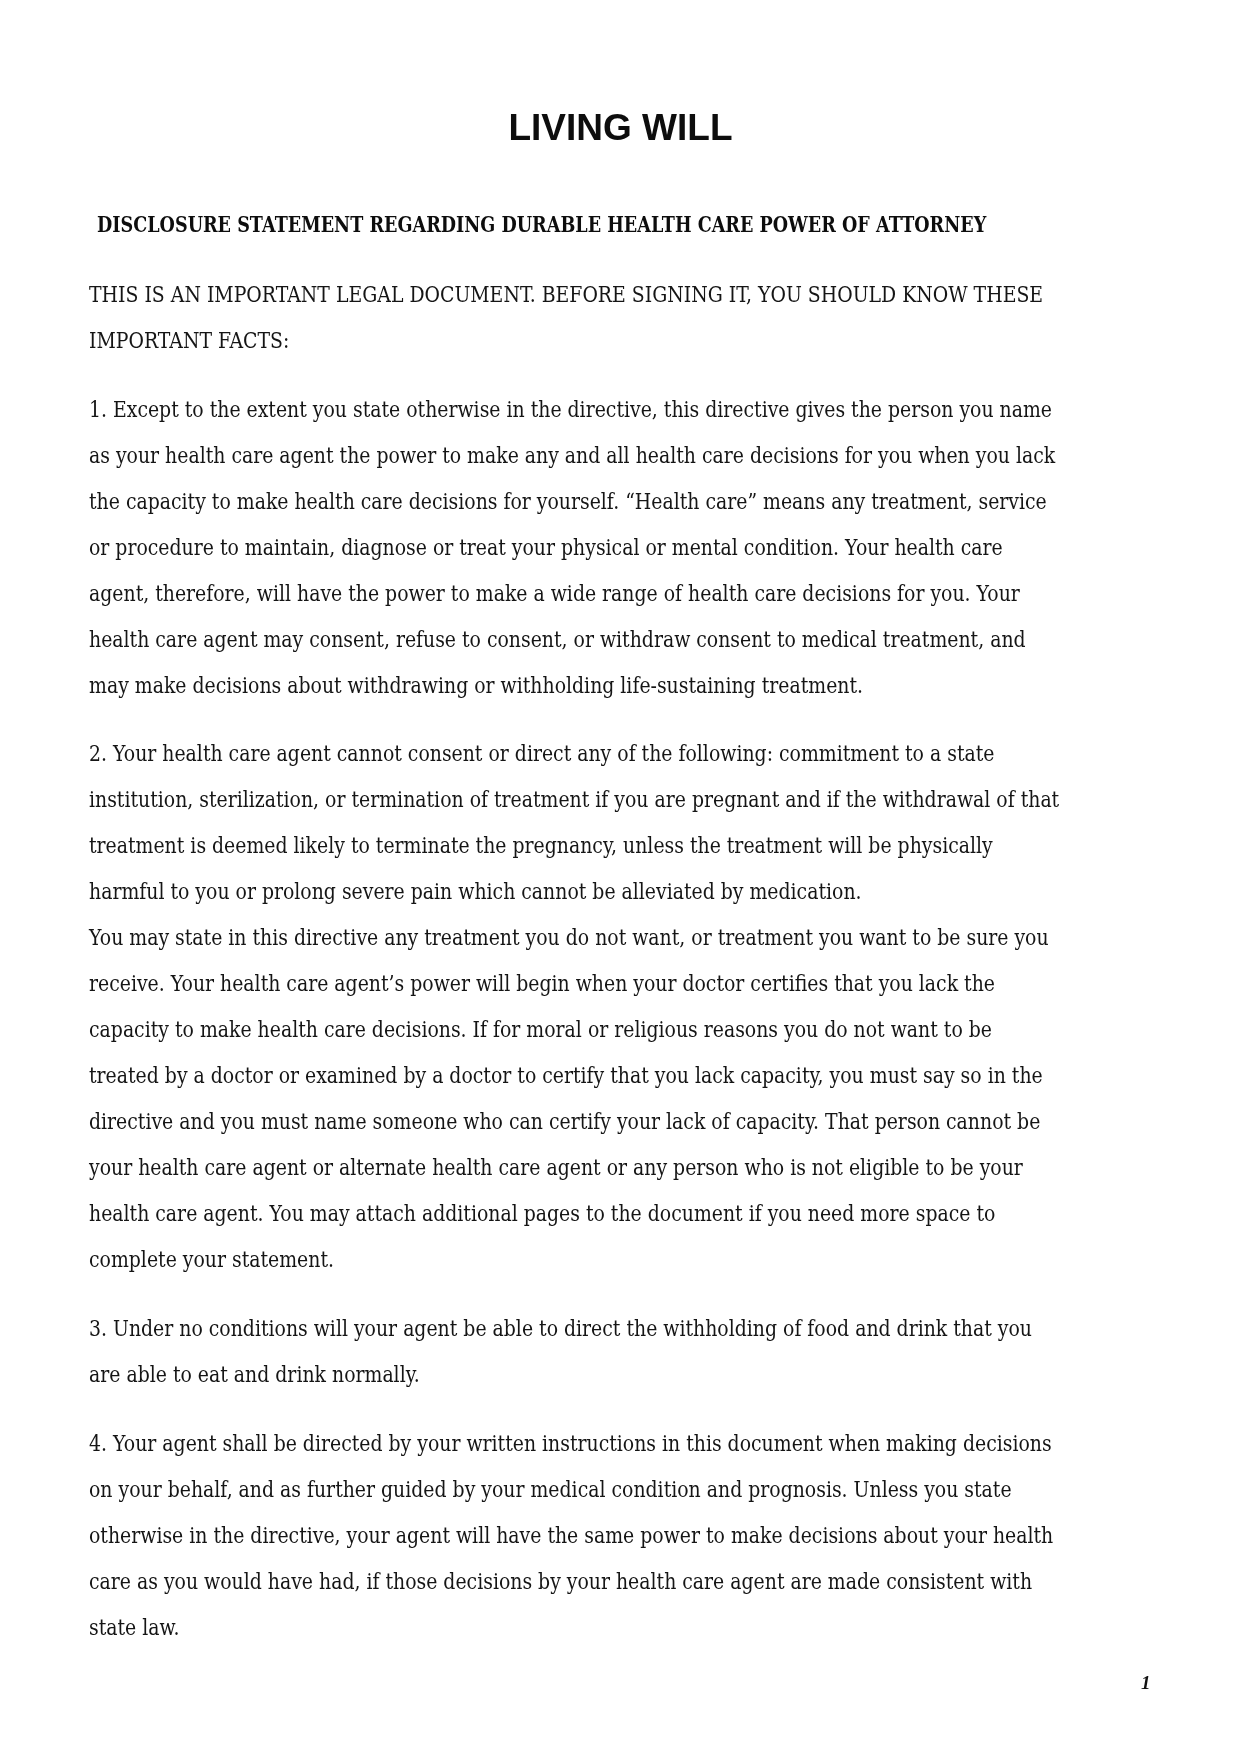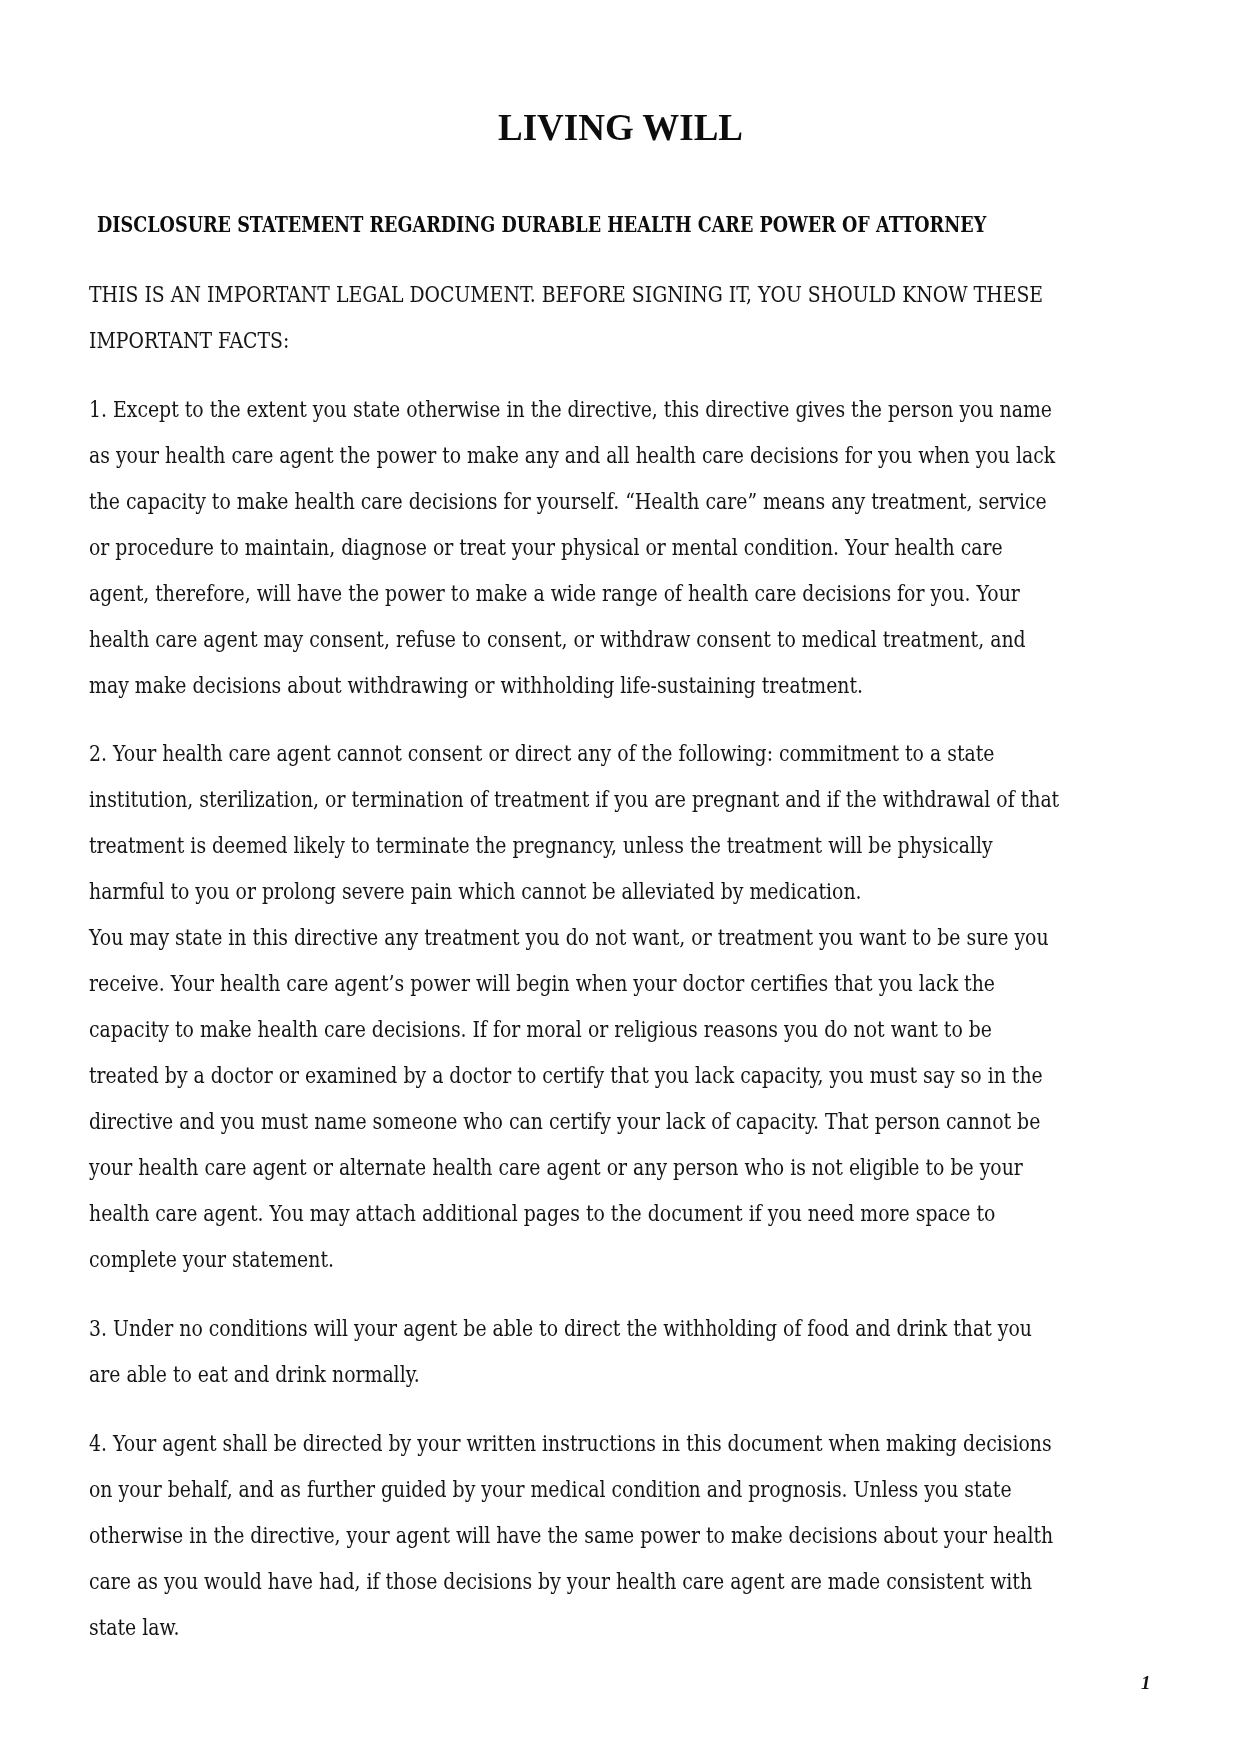--- a/index.html
+++ b/index.html
@@ -1,21 +1,21 @@
 <!DOCTYPE html>
 <html><head>
   <meta charset="utf-8">
   <style>
     html, body { margin: 0; padding: 0; background: #ffffff; }
     body { width: 1241px; height: 1754px; position: relative; overflow: hidden; color: #111111; }
     .page { position: absolute; left: 0; top: 0; width: 1241px; height: 1754px; background: #ffffff; }
     .title {
       position: absolute; left: 0; width: 1241px; top: 106px;
       text-align: center;
-      font-family: Liberation Serif, serif; font-weight: bold; font-size: 37px; line-height: 44px;
+      font-family: Liberation Sans, sans-serif; font-weight: bold; font-size: 37px; line-height: 44px;
       color: #0d0d0d; white-space: nowrap;
     }
     .heading {
       position: absolute; left: 97px; top: 209px; height: 30px;
       font-family: "DejaVu Serif", serif; font-weight: bold; font-size: 22px; line-height: 30px;
       white-space: nowrap; transform-origin: 0 0; transform: scaleX(0.80);
       color: #0d0d0d;
     }
     .line {
       position: absolute; left: 89px; height: 30px;

